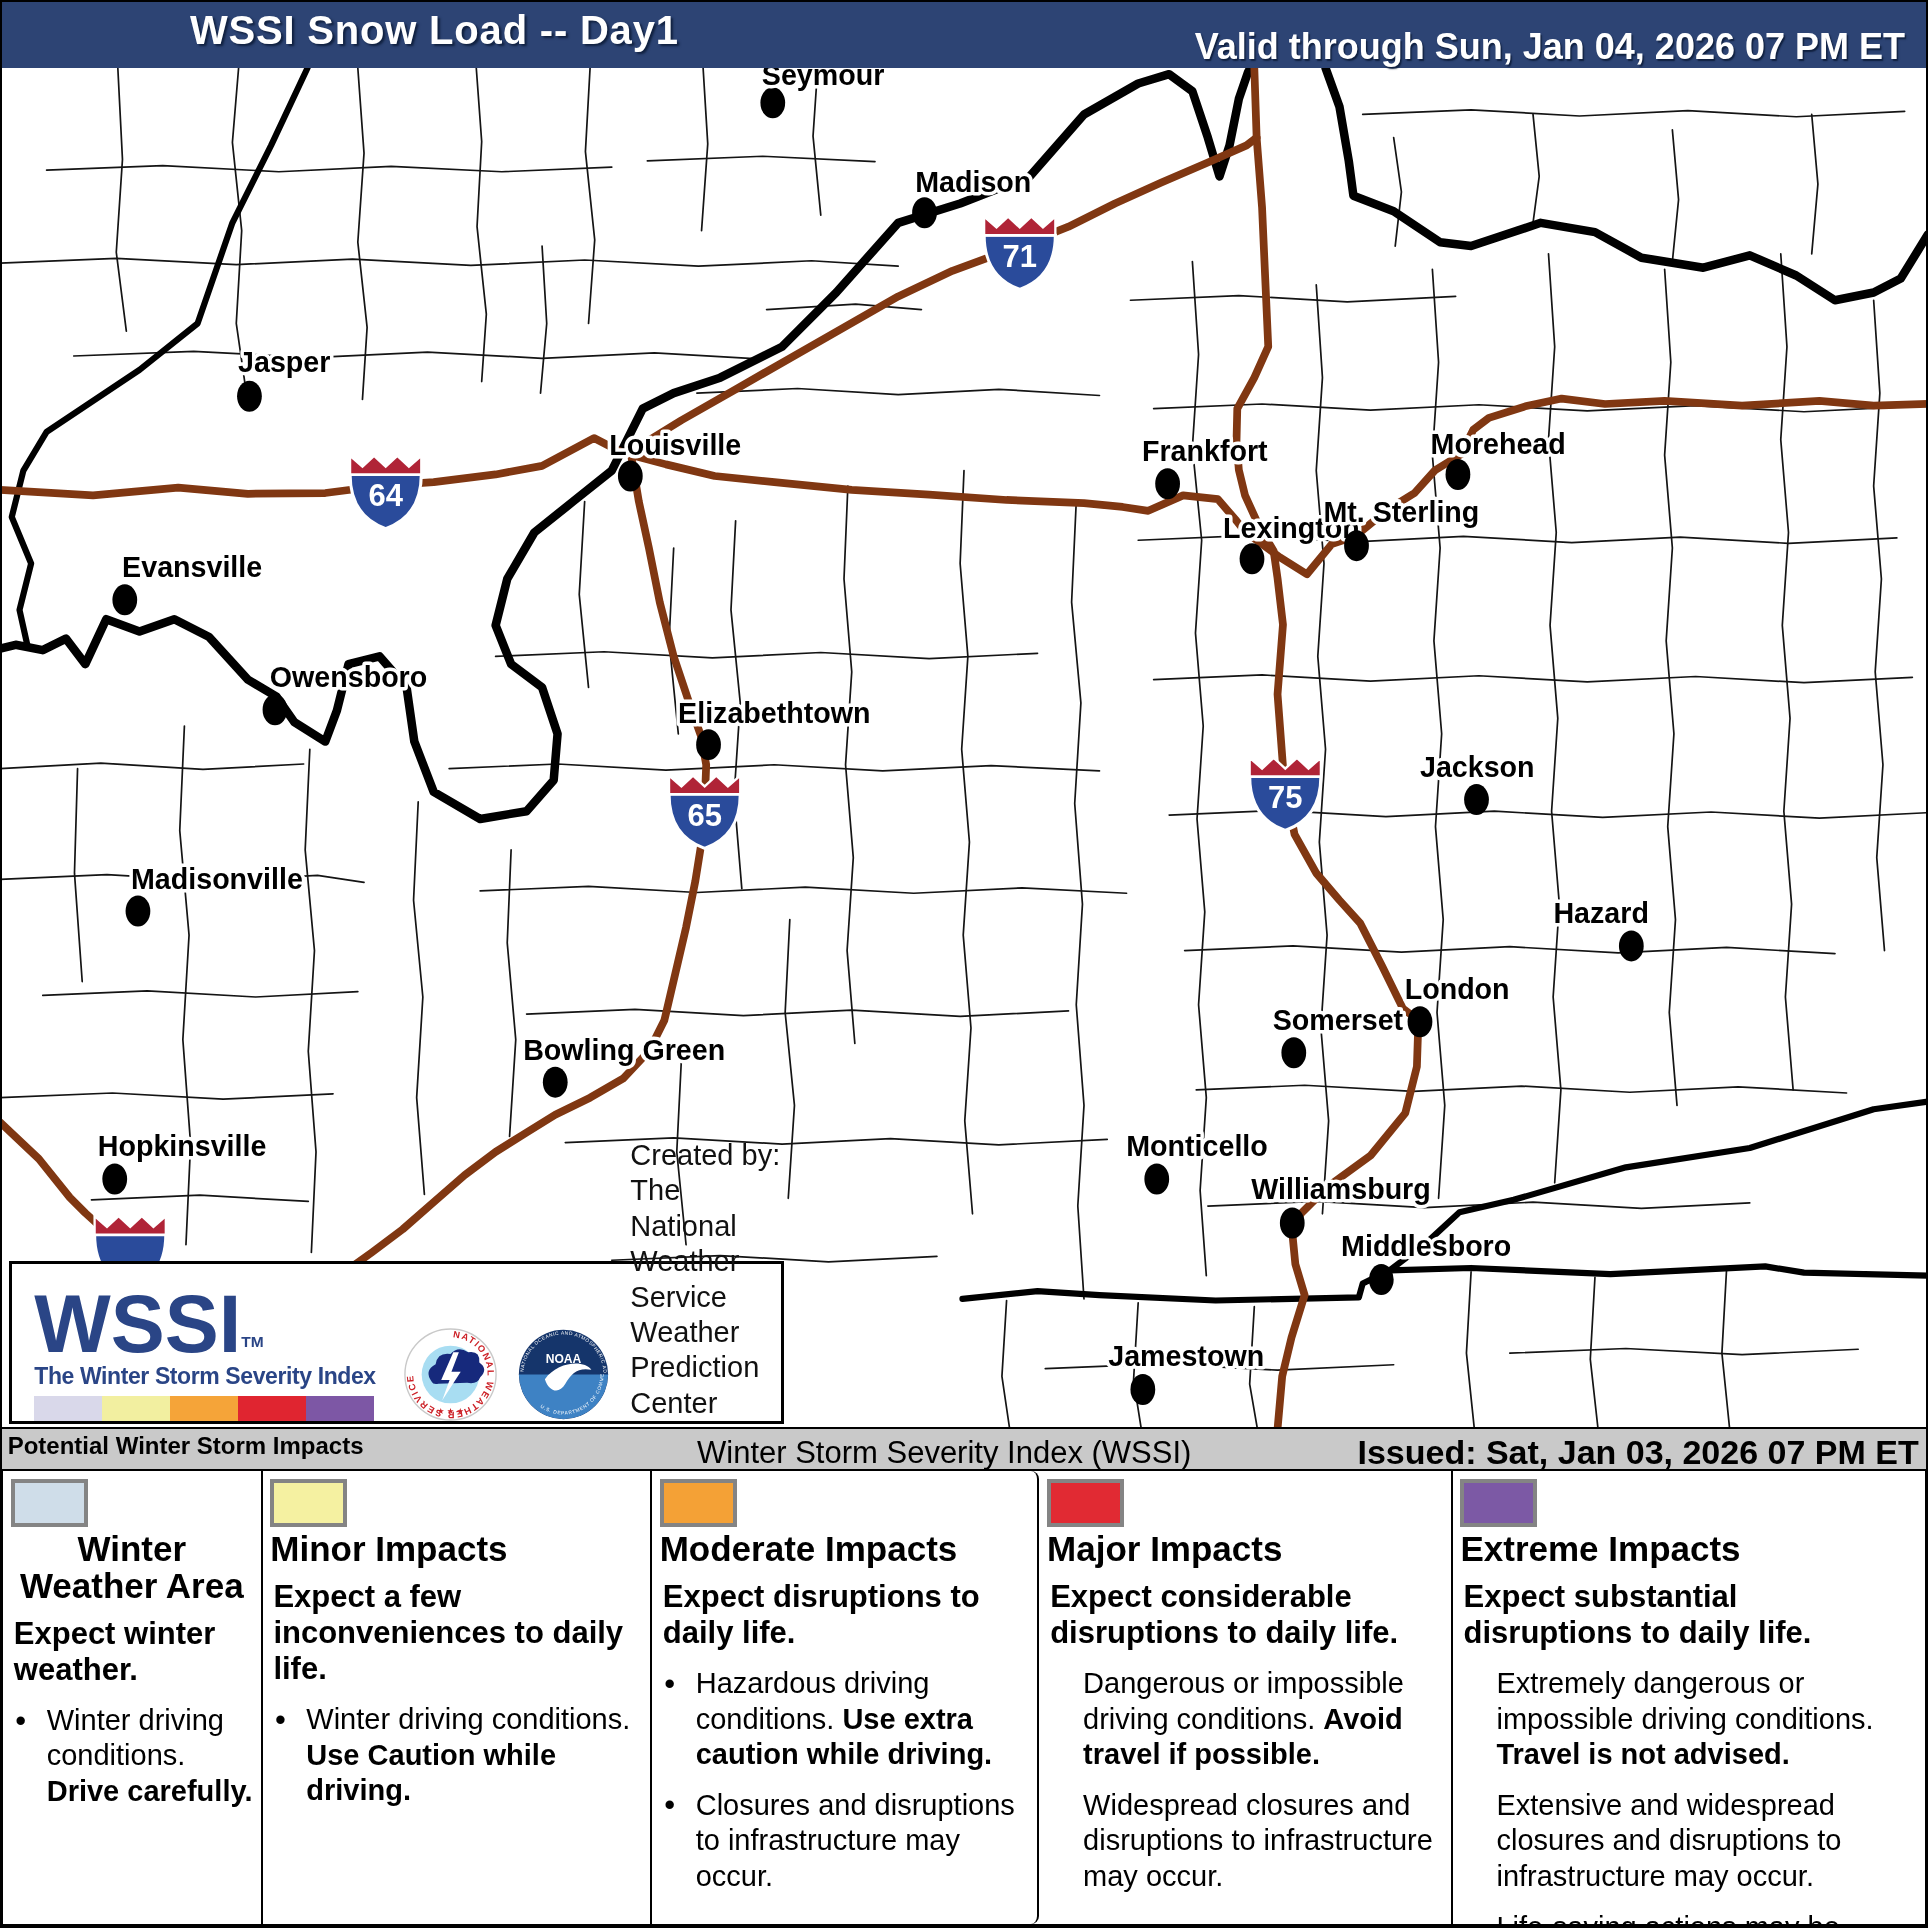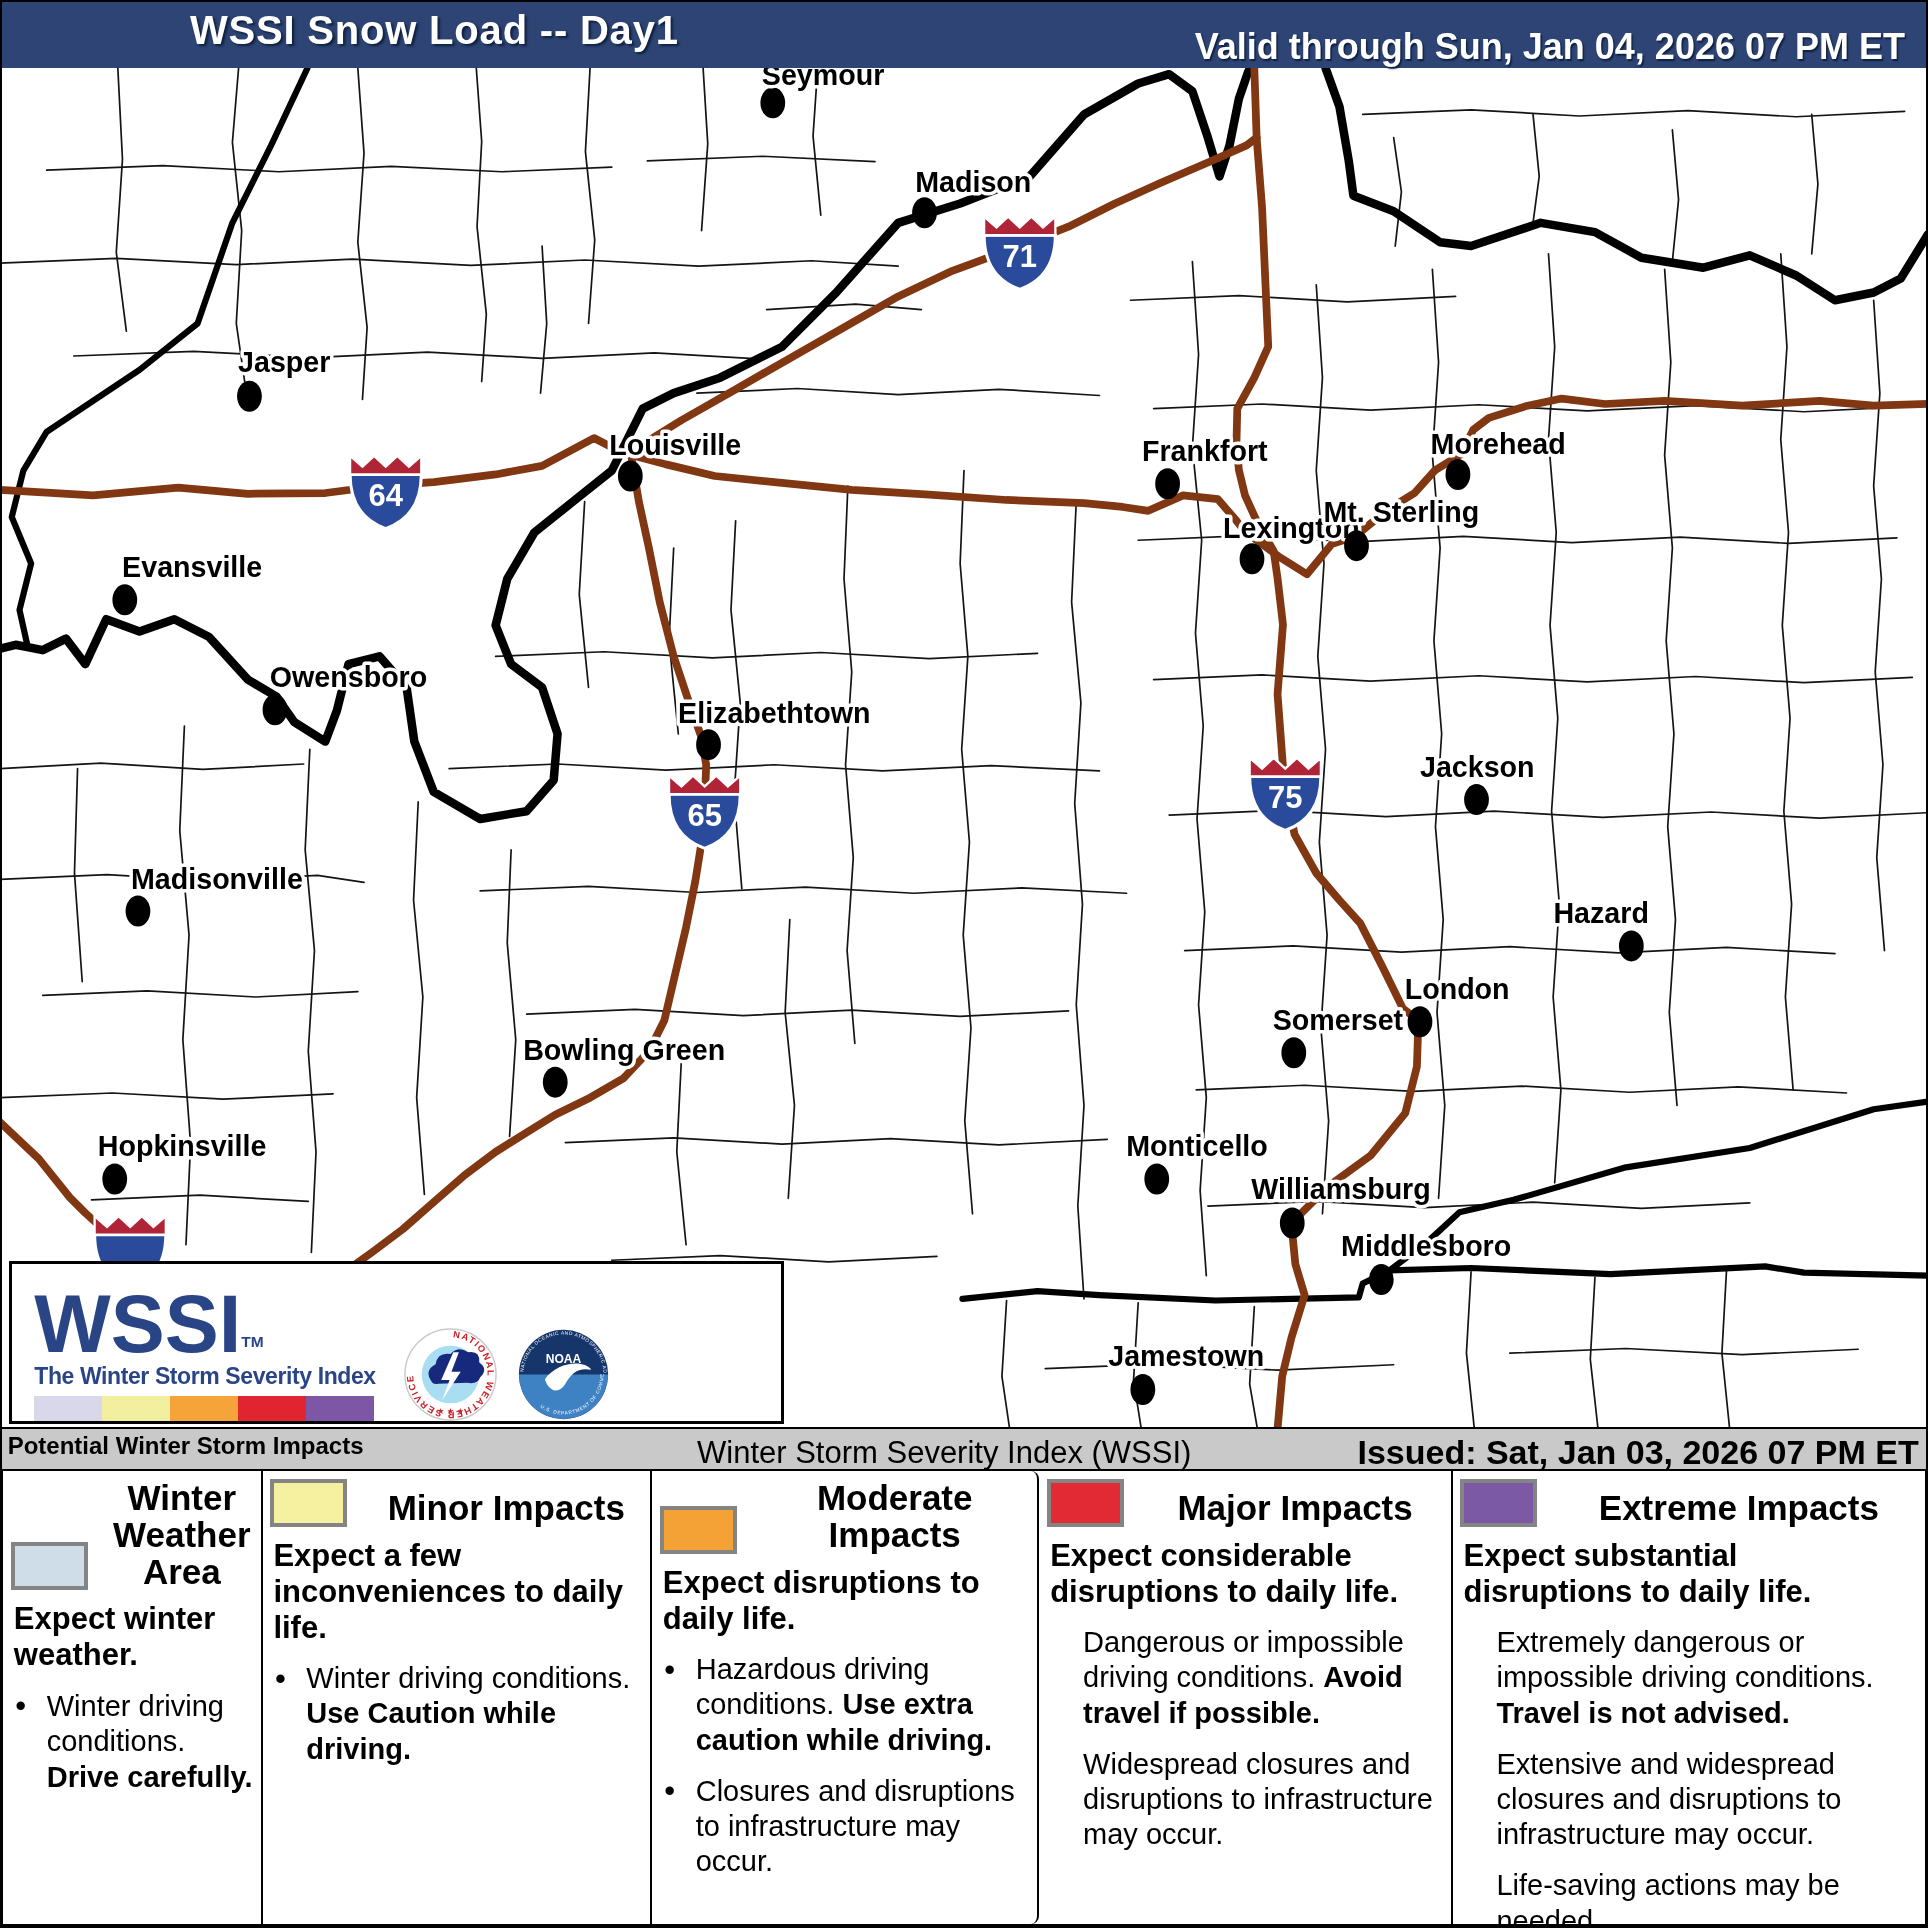--- a/index.html
+++ b/index.html
@@ -57,21 +57,21 @@
   #gray-bar .center{position:absolute;left:697px;top:6.2px;font-size:31px;color:#000;}
   #gray-bar .right{position:absolute;right:9.3px;top:3.9px;font-size:34px;font-weight:bold;color:#000;margin-left:43px;}
   
   #legend{
     position:absolute;left:0;top:1471px;width:1928px;height:457px;background:#fff;z-index:25;
     border-left:3.1px solid #000;border-right:3.1px solid #000;border-bottom:4.6px solid #000;
     box-sizing:border-box;display:flex;
   }
   .leg-col{position:relative;box-sizing:border-box;padding:7.7px 7.7px 0 7.7px;border-right:2.3px solid #000;}
   .leg-col:last-child{border-right:none;}
-  .leg-head{display:flex;align-items:flex-end;gap:23px;}
+  .leg-head{display:flex;align-items:flex-start;gap:3px;flex-direction:column;}
   .leg-swatch{width:77px;height:48px;border:4.6px solid #848484;flex:0 0 auto;box-sizing:border-box;}
   .leg-title{flex:1;text-align:center;font-size:35px;font-weight:bold;line-height:1.05;margin-top:1.5px;}
   .leg-intro{font-size:31px;font-weight:bold;line-height:1.16;margin:11px 3.1px 4.6px 3.1px;}
   .leg-item{position:relative;font-size:29px;line-height:1.22;margin:15.5px 0 0 0;padding-left:36px;}
   .leg-item .bullet{position:absolute;left:4.6px;top:-1.5px;font-size:31px;}
   .leg-item b{font-weight:bold;}
 </style>
 </head>
 <body>
 
@@ -281,20 +281,25 @@
       <path id="noaaArcT" d="M 50,50 m -43,0 a 43,43 0 1,1 86,0"></path>
       <path id="noaaArcB" d="M 50,50 m -43,0 a 43,43 0 1,0 86,0"></path>
     </defs>
     <circle cx="50" cy="50" r="48" fill="#15356b"></circle>
     <path d="M 2,50 a 48,48 0 0,0 96,0 z" fill="#3e82c4" clip-path="url(#noaaClip)"></path>
     <path d="M30,55 C44,36 72,34 80,45 C66,42 58,49 52,60 C45,72 34,68 30,55 Z" fill="#fff"></path>
     <text x="50" y="38" font-size="13" font-weight="bold" fill="#fff" text-anchor="middle" id="noaa-label">NOAA</text>
     <text font-size="5.2" fill="#fff" letter-spacing="0.6"><textPath href="#noaaArcT" startOffset="2%" id="noaa-ring-top">NATIONAL OCEANIC AND ATMOSPHERIC ADMINISTRATION</textPath></text>
     <text font-size="5.2" fill="#fff" letter-spacing="0.8"><textPath href="#noaaArcB" startOffset="30%" id="noaa-ring-bottom">U.S. DEPARTMENT OF COMMERCE</textPath></text>
   </svg>
+  <div class="created-block">
+    <div>Created by:</div>
+    <div>The National Weather Service</div>
+    <div>Weather Prediction Center</div>
+  </div>
 </div>
 
 <div id="gray-bar">
   <div class="left">Potential Winter Storm Impacts</div>
   <div class="center">Winter Storm Severity Index (WSSI)</div>
   <div class="right">Issued: Sat, Jan 03, 2026 07 PM ET</div>
 </div>
 
 <div id="legend">
     <div class="leg-col" style="width: 260px;">

